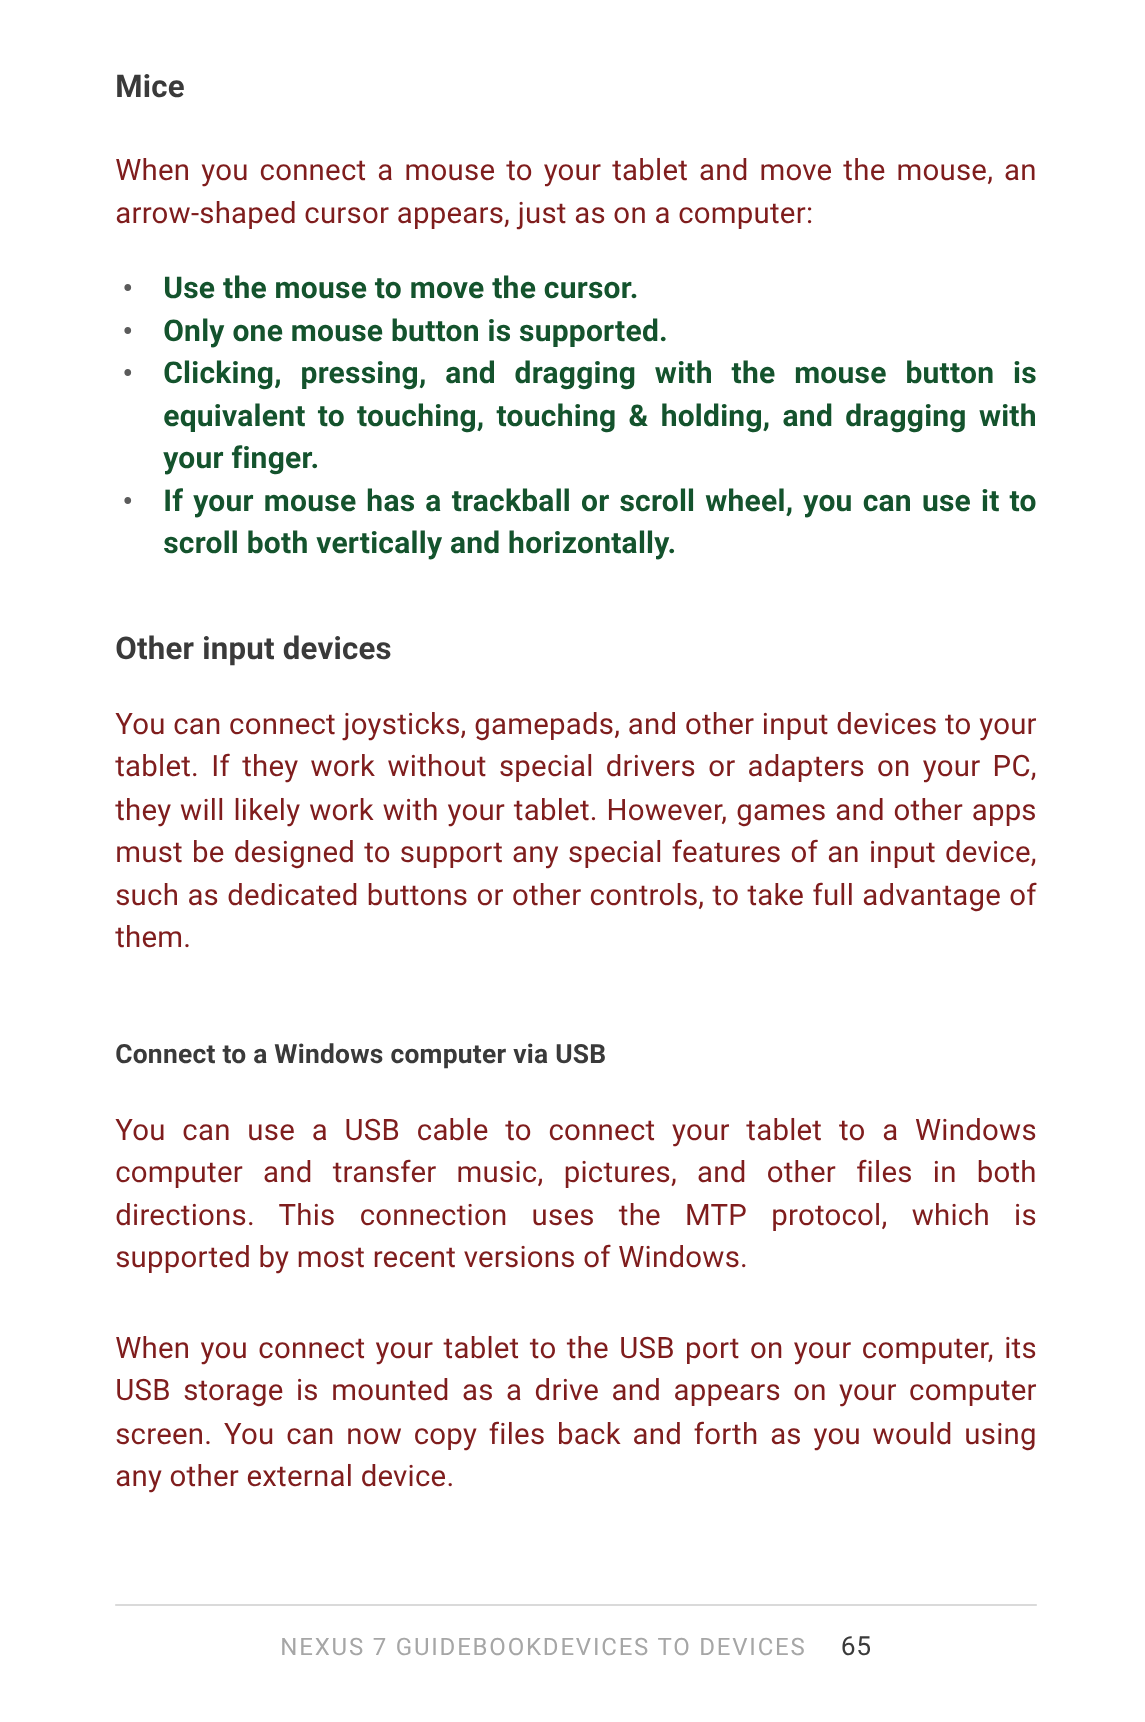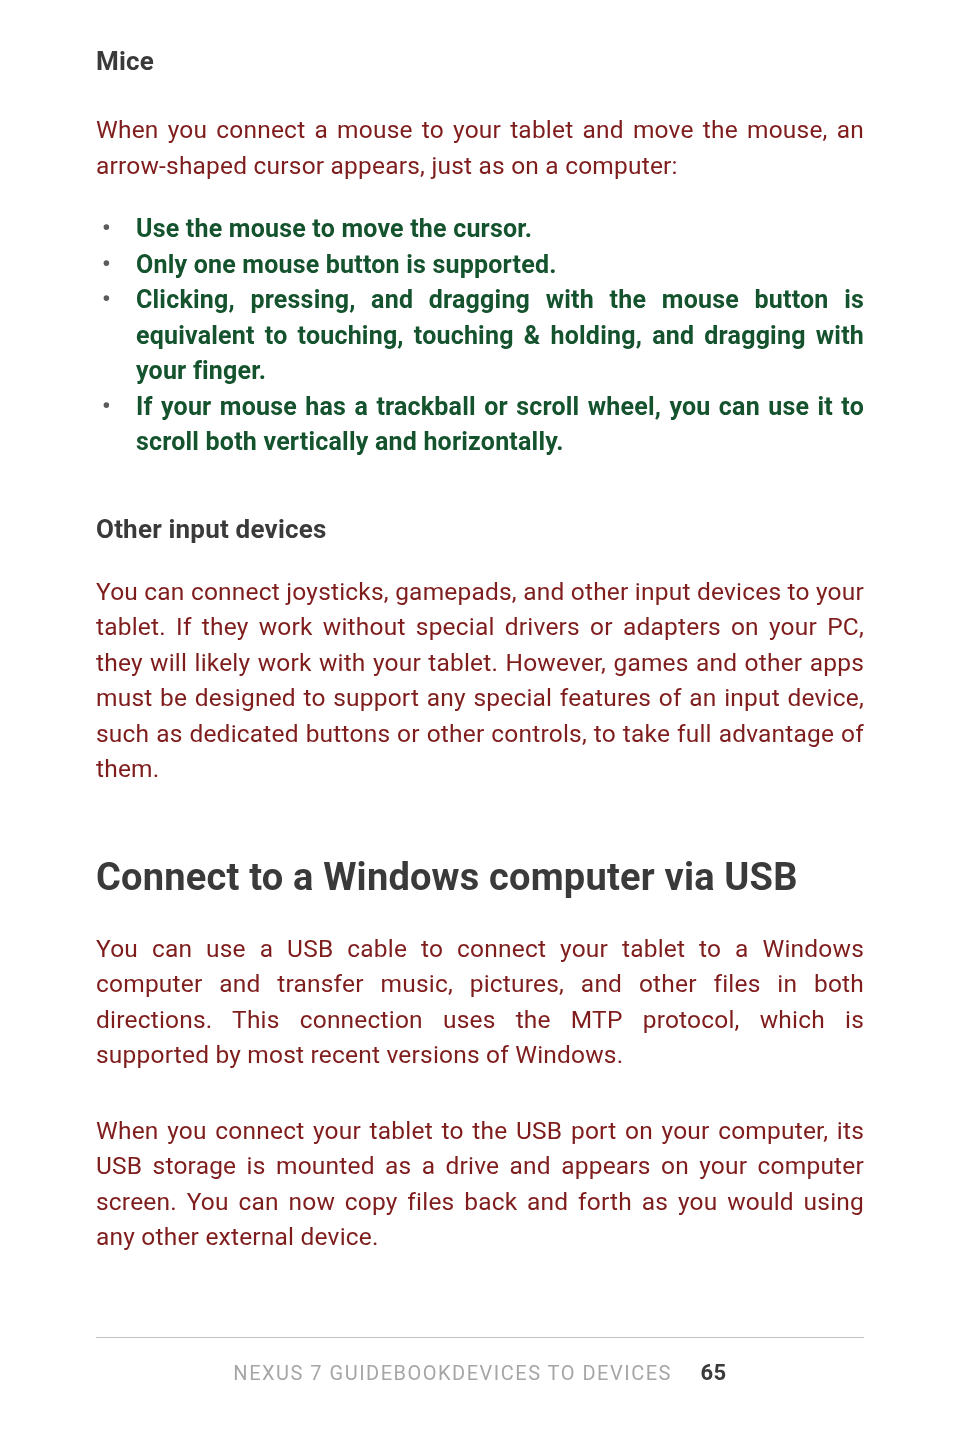--- a/index.html
+++ b/index.html
@@ -9,21 +9,21 @@
     }
     body {
       width: 954px;
       height: 1435px;
       background: #ffffff;
       font-family: -apple-system, BlinkMacSystemFont, "Segoe UI", Roboto, Helvetica, Arial, sans-serif;
       position: relative;
       color: #3a3a3a;
     }
     .page {
-      padding: 46px 90px 0 96px;
+      padding: 58px 90px 0 96px;
     }
     .heading-small {
       font-weight: 700;
       font-size: 26px;
       color: #3a3a3a;
       letter-spacing: 0.2px;
     }
     .para {
       font-size: 24.5px;
       line-height: 1.45;
@@ -48,21 +48,21 @@
     .bullet-item::before {
       content: "•";
       position: absolute;
       left: 6px;
       top: 0;
       color: #5b5b5b;
       font-size: 24px;
     }
     .heading-large {
       font-weight: 700;
-      font-size: 38px;
+      font-size: 22px;
       color: #3a3a3a;
       letter-spacing: 0.2px;
     }
     .spacer-36 { height: 36px; }
     .spacer-28 { height: 28px; }
     .spacer-30 { height: 30px; }
     .spacer-54 { height: 54px; }
     .spacer-68 { height: 68px; }
     .spacer-32 { height: 32px; }
     .spacer-40 { height: 40px; }
@@ -86,21 +86,21 @@
       font-size: 20px;
       letter-spacing: 1.5px;
       color: #a6a6a6;
     }
     .footer-right {
       font-size: 20px;
       letter-spacing: 1.5px;
       color: #a6a6a6;
     }
     .footer-page {
-      font-weight: 700;
+      font-weight: 400;
       color: #3a3a3a;
       font-size: 22px;
       margin-left: 22px;
       letter-spacing: 0.5px;
     }
   </style>
 </head>
 <body>
 
 <div class="page">

